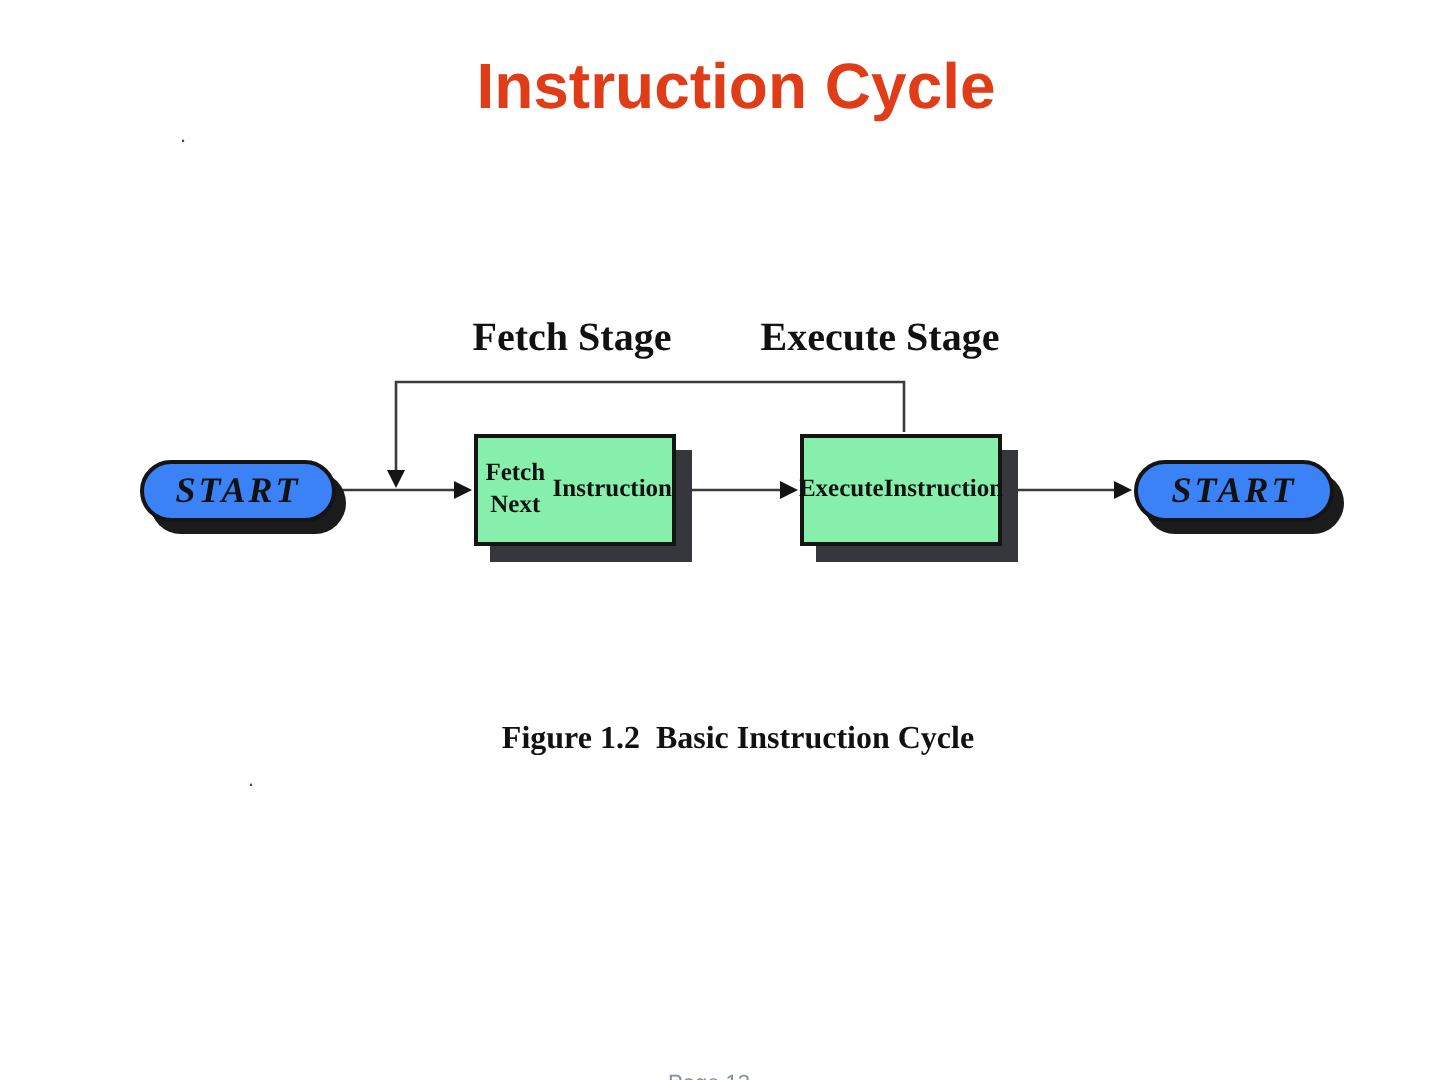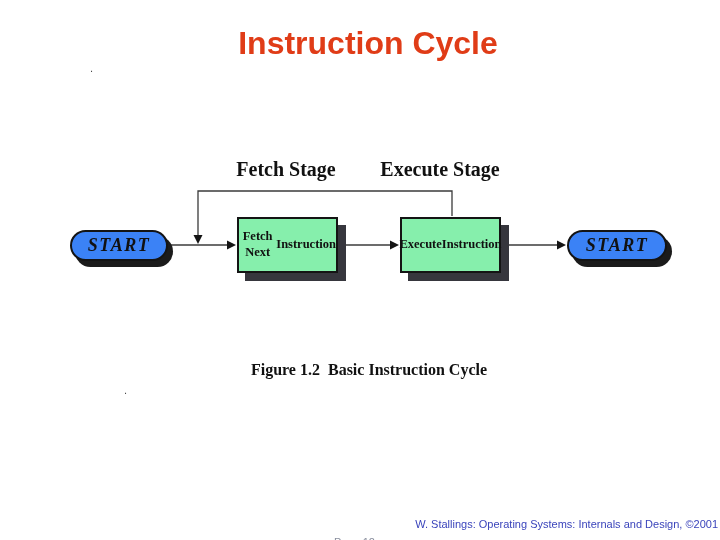--- a/index.html
+++ b/index.html
@@ -95,15 +95,14 @@
 
   <div class="node node-halt">
     <span>START</span>
   </div>
 
   <div class="figure-caption">Figure 1.2  Basic Instruction Cycle</div>
 
   <span class="stray-dot dot-bottom">.</span>
 
   <div class="footer-page">Page 12</div>
-  <div class="footer-attribution">W. Stallings: Operating Systems: Internals and Design, ©2001</div>
 
 </div>
 
 </body></html>

